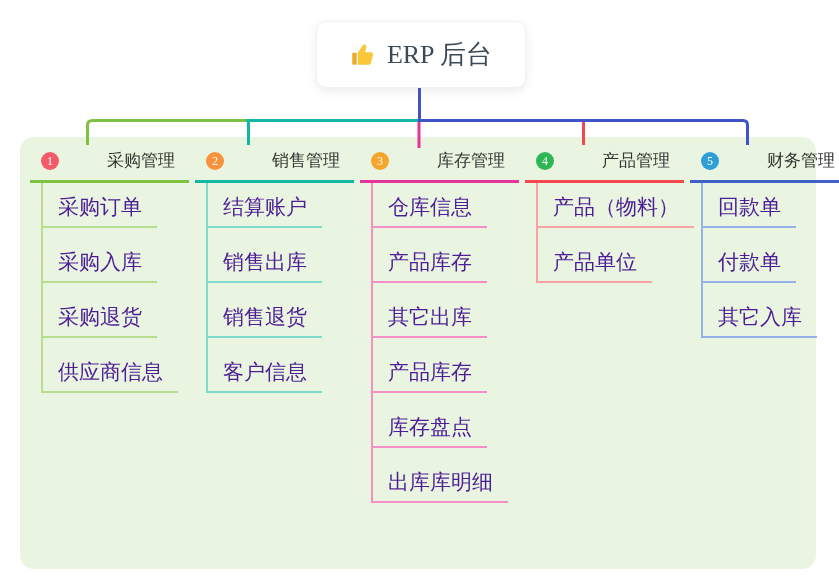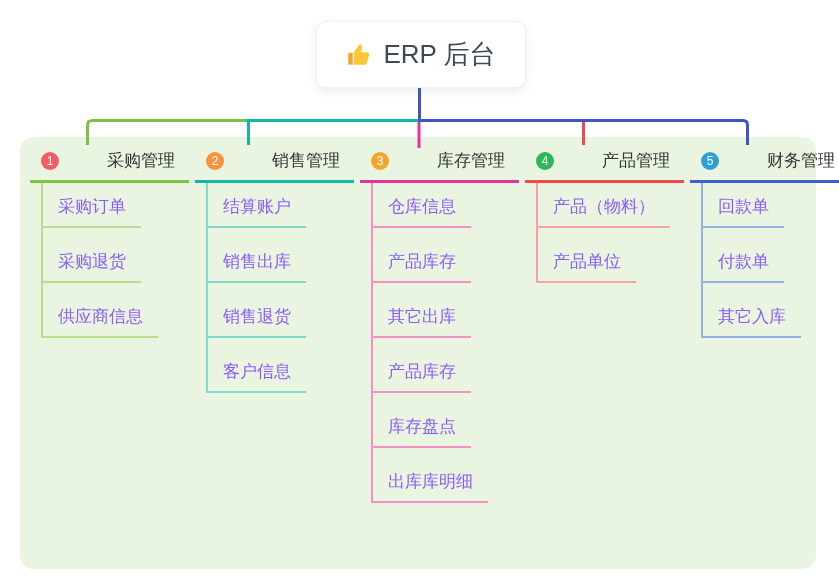--- a/index.html
+++ b/index.html
@@ -1,18 +1,18 @@
 <!DOCTYPE html>
 <html><head>
 <meta charset="utf-8">
 <style>
   html,body { margin:0; padding:0; background:#ffffff; }
   .canvas {
     position:relative; width:839px; height:588px; background:#ffffff;
-    font-family:Liberation Sans, sans-serif; color:#333;
+    font-family:Liberation Serif, serif; color:#333;
     overflow:hidden;
   }
   
   .root-node {
     position:absolute; left:316px; top:21px; width:208px; height:65px;
     background:#ffffff; border:1px solid #f1f1f1; border-radius:10px;
     box-shadow:0 3px 10px rgba(80,90,110,.12);
     display:flex; align-items:center; justify-content:center; gap:10px;
     font-size:26px; color:#3d4a56; z-index:3;
   }
@@ -36,21 +36,21 @@
     color:#fff; font-size:12px; line-height:18px; text-align:center; flex:none;
   }
   .branch-label { font-size:17px; line-height:22px; color:#333; white-space:nowrap;margin-left:41px; }
   .branch-items {
     margin-left:11px; border-left:2px solid var(--light,#ccc);
     display:flex; flex-direction:column; align-items:flex-start;
   }
   .item {
     margin-top:24px; padding:0 15px 9px 15px;
     border-bottom:2px solid var(--light,#ccc);
-    font-size:17px; line-height:20px; white-space:nowrap; color:#8b5cf6; cursor:default;
+    font-size:21px; line-height:20px; white-space:nowrap; color:#4c1d95; cursor:default;
   }
   .item:first-child { margin-top:14px; }
 </style>
 </head>
 <body>
 
 <div class="canvas">
 
   <div class="panel" style="background: rgb(233, 245, 224);"></div>
 
@@ -73,20 +73,21 @@
     <span>ERP 后台</span>
   </div>
 
   <div class="branch" style="left: 30px; --accent: #7fc241; --light: #b8dd90; --badge: #f25b68;">
     <div class="branch-header">
       <span class="badge">1</span>
       <span class="branch-label">采购管理</span>
     </div>
     <div class="branch-items">
       <div class="item">采购订单</div>
+      <div class="item">采购入库</div>
       <div class="item">采购退货</div>
       <div class="item">供应商信息</div>
     </div>
   </div>
 
   <div class="branch" style="left: 195px; --accent: #12b7a6; --light: #7fd9cc; --badge: #f8923c;">
     <div class="branch-header">
       <span class="badge">2</span>
       <span class="branch-label">销售管理</span>
     </div>

